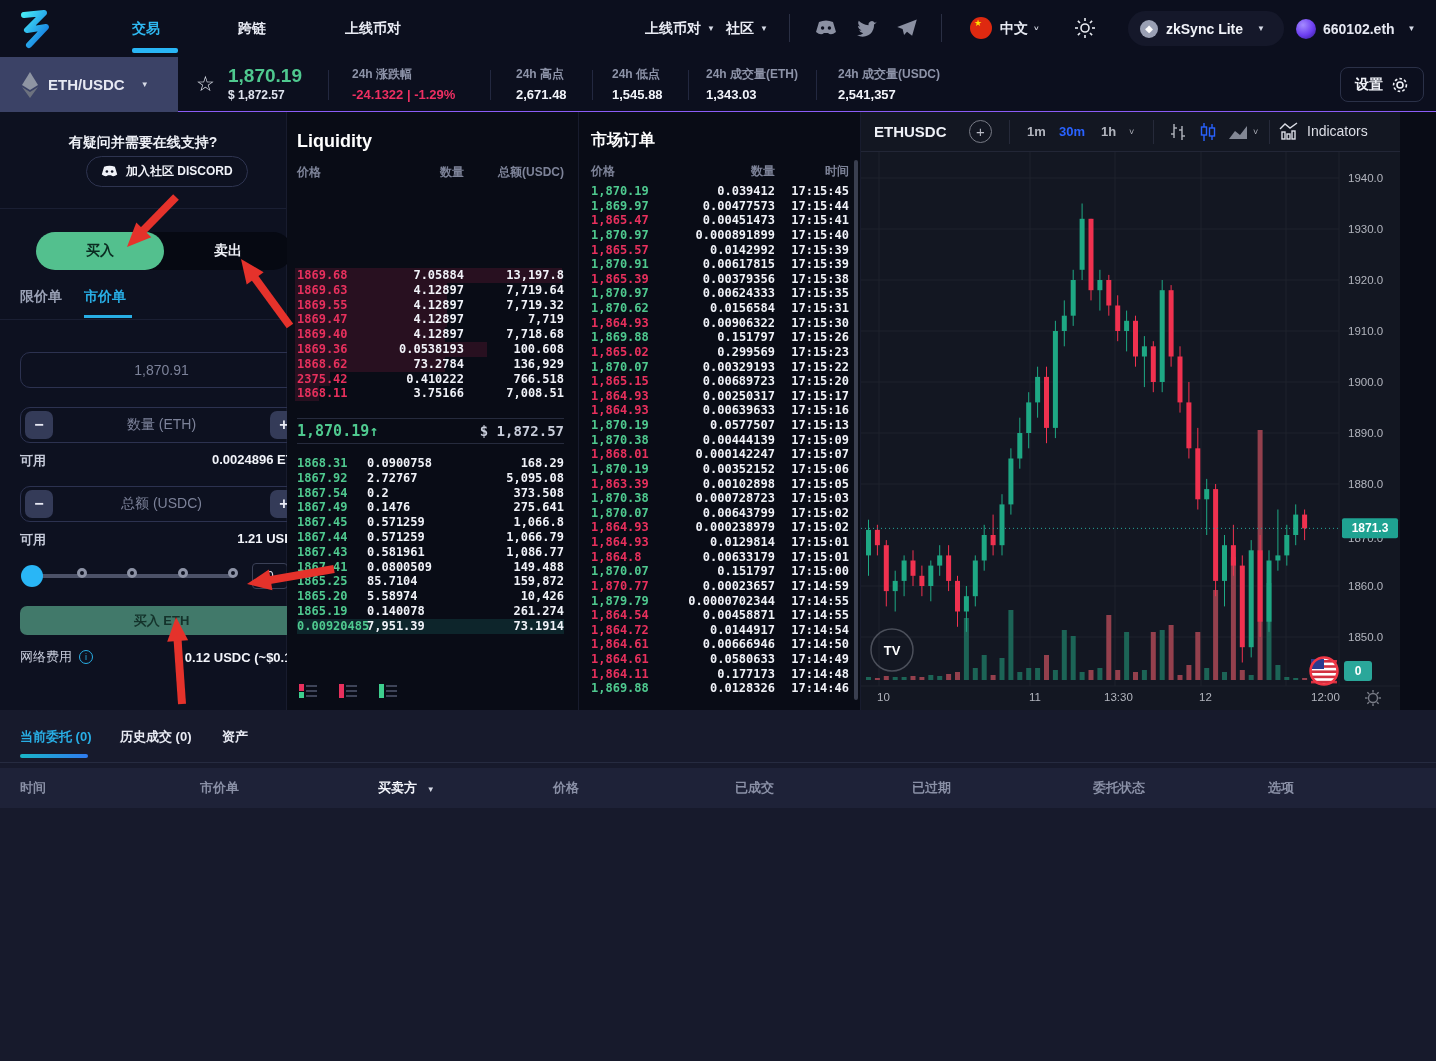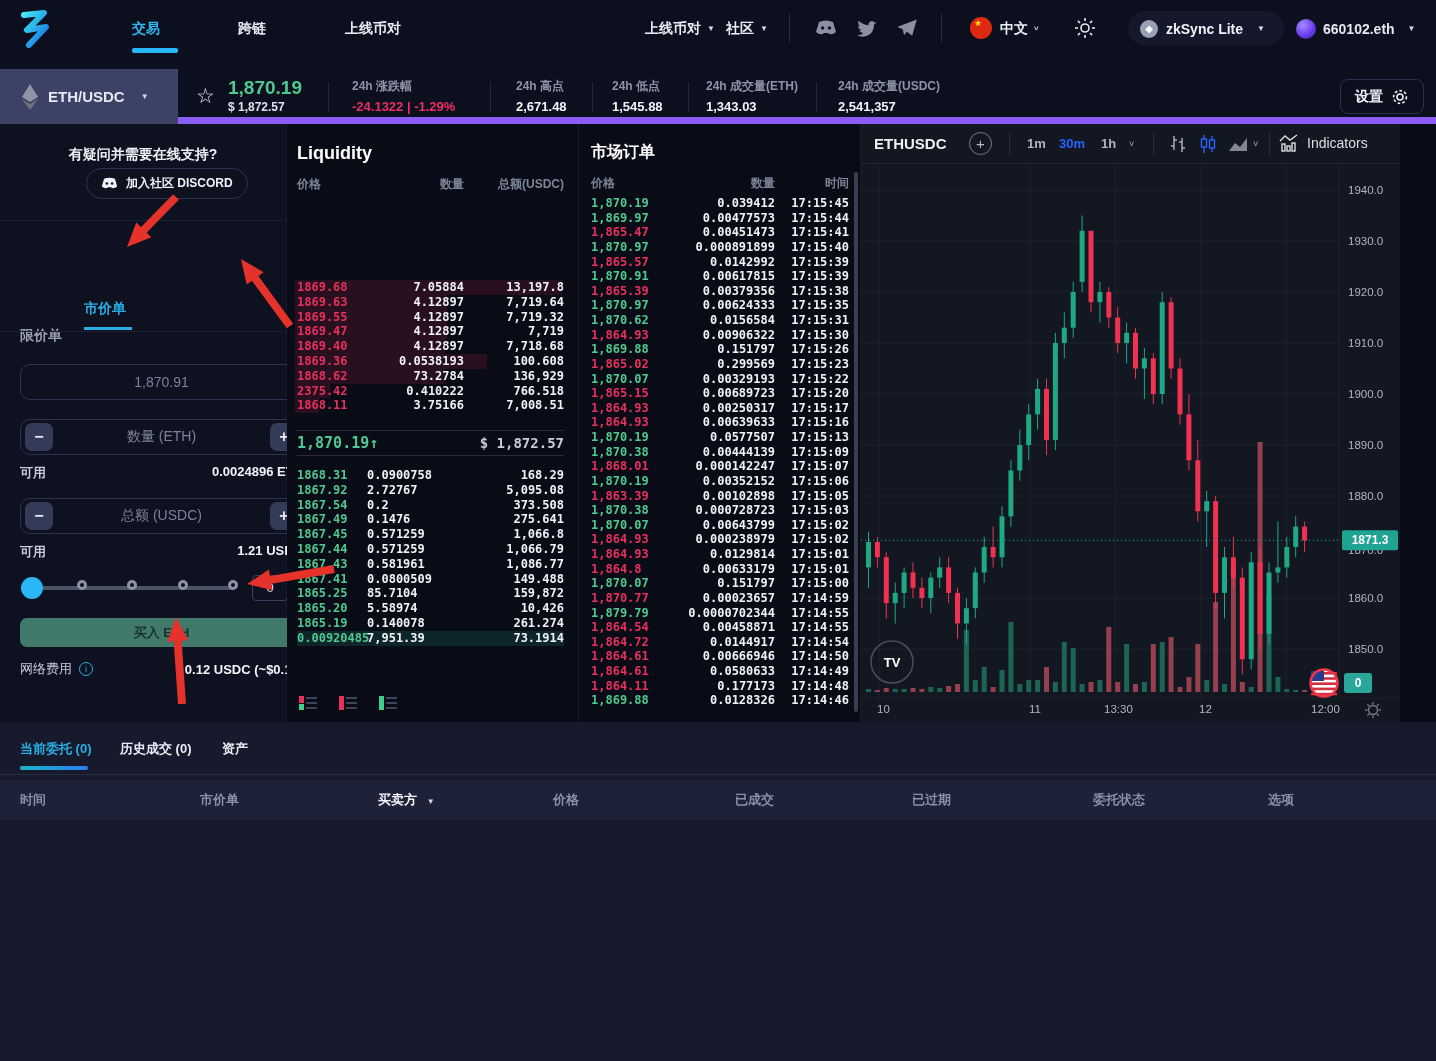--- a/index.html
+++ b/index.html
@@ -18,21 +18,21 @@
   .icon-btn { position:absolute; top:17px; width:22px; height:22px; color:#8b90a2; }
   .pill { position:absolute; left:1128px; top:11px; height:35px; width:156px; border-radius:18px; background:#15182a; display:flex; align-items:center; padding:0 12px; gap:8px; }
   .pill-txt { font-size:14px; font-weight:bold; color:#f0f2f8; }
   .zk-ic { width:18px; height:18px; border-radius:50%; background:#9aa0b4; display:flex; align-items:center; justify-content:center; color:#fff; font-size:10px; }
   .wallet { position:absolute; left:1296px; top:11px; height:35px; display:flex; align-items:center; gap:7px; }
   .avatar { width:20px; height:20px; border-radius:50%; background:radial-gradient(circle at 35% 30%,#a58bff,#6c3df0 55%,#2f1b86); }
   .flag { width:22px; height:22px; border-radius:50%; background:#de2910; position:relative; }
   .flag:after { content:"★"; position:absolute; left:4px; top:1px; color:#ffde00; font-size:9px; }
 
   
-  .statsbar { position:relative; height:55px; background:#0c0f1e; border-bottom:7px solid #8b5cf6;margin-top:12px; }
+  .statsbar { position:relative; height:55px; background:#0c0f1e; border-bottom:1px solid #8b5cf6; }
   .pairbox { position:absolute; left:0; top:0; width:178px; height:55px; background:#3b4266; display:flex; align-items:center; gap:10px; padding-left:22px; cursor:pointer; }
   .pairbox .name { font-size:15px; font-weight:bold; }
   .star { position:absolute; left:196px; top:15px; font-size:21px; color:#dfe3ec; }
   .pricebig { position:absolute; left:228px; top:8px; font-size:19px; font-weight:bold; color:#4fc98f; }
   .priceusd { position:absolute; left:228px; top:31px; font-size:12px; color:#dfe3ee; font-weight:bold; }
   .stat { position:absolute; top:9px; }
   .stat .lb { font-size:12px; color:#8d93a8; font-weight:bold; }
   .stat .vl { font-size:13px; color:#f2f4fa; font-weight:bold; margin-top:4px; }
   .stat .vl.neg { color:#ee2f62; }
   .sdiv { position:absolute; top:13px; height:30px; width:1px; background:#232840; }
@@ -254,21 +254,25 @@
     <div class="support-q">有疑问并需要在线支持?</div>
     <button class="discord-btn">
       <svg width="17" height="13" viewBox="0 0 22 16" fill="#f0f2f8">
         <path d="M4,2 Q11,-1 18,2 L21,12 Q16,16 13,13 L9,13 Q6,16 1,12 Z"></path>
         <circle cx="7.6" cy="8" r="1.7" fill="#0d1120"></circle>
           <circle cx="14.4" cy="8" r="1.7" fill="#0d1120"></circle>
       </svg>
       <span>加入社区 DISCORD</span>
     </button>
     <div class="hr1"></div>
-    <div class="ot-tab" style="left:20px;margin-top:27px;">限价单</div>
+    <div class="bs-toggle">
+      <div class="bs-half buy-active">买入</div>
+      <div class="bs-half">卖出</div>
+    </div>
+    <div class="ot-tab" style="left:20px;">限价单</div>
     <div class="ot-tab active" style="left:84px;">市价单</div>
     <div class="ot-underline"></div>
     <div class="hr2"></div>
 
     <div class="inputbox" style="top:240px;">1,870.91</div>
 
     <div class="stepper" style="top:295px;">
       <span class="stepbtn">−</span>
       <span class="steplabel">数量 (ETH)</span>
       <span class="stepbtn">+</span>

